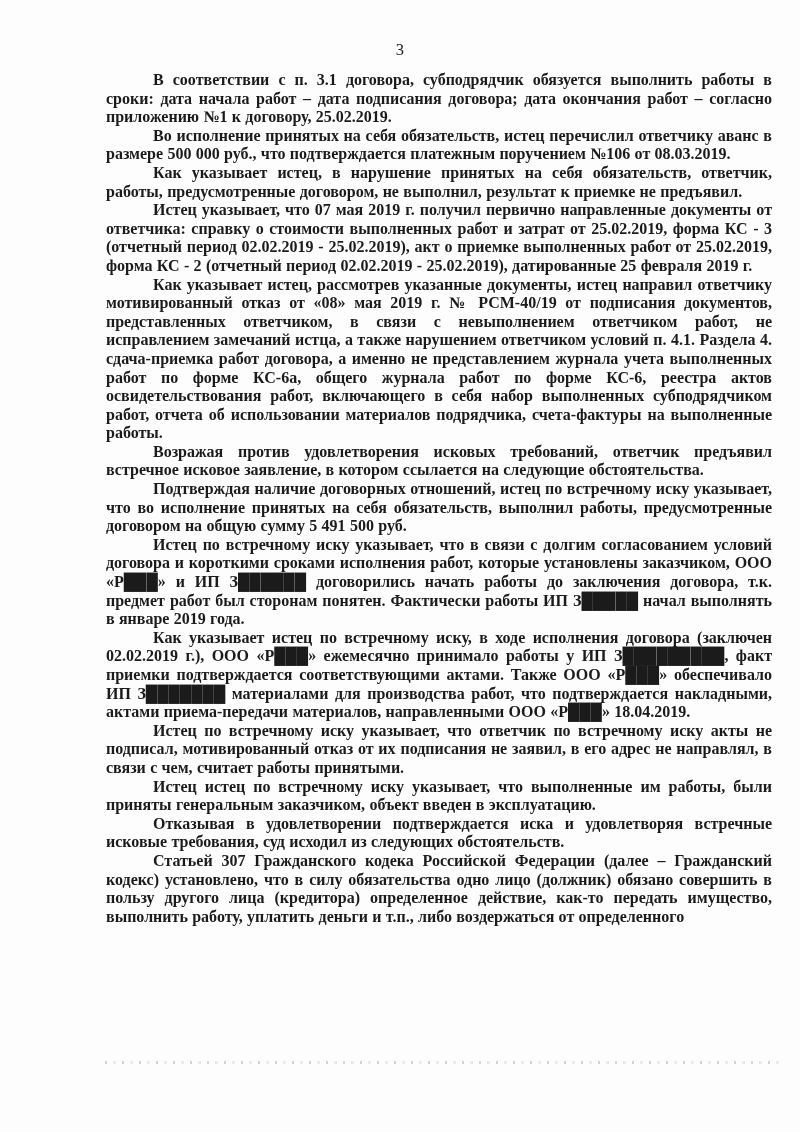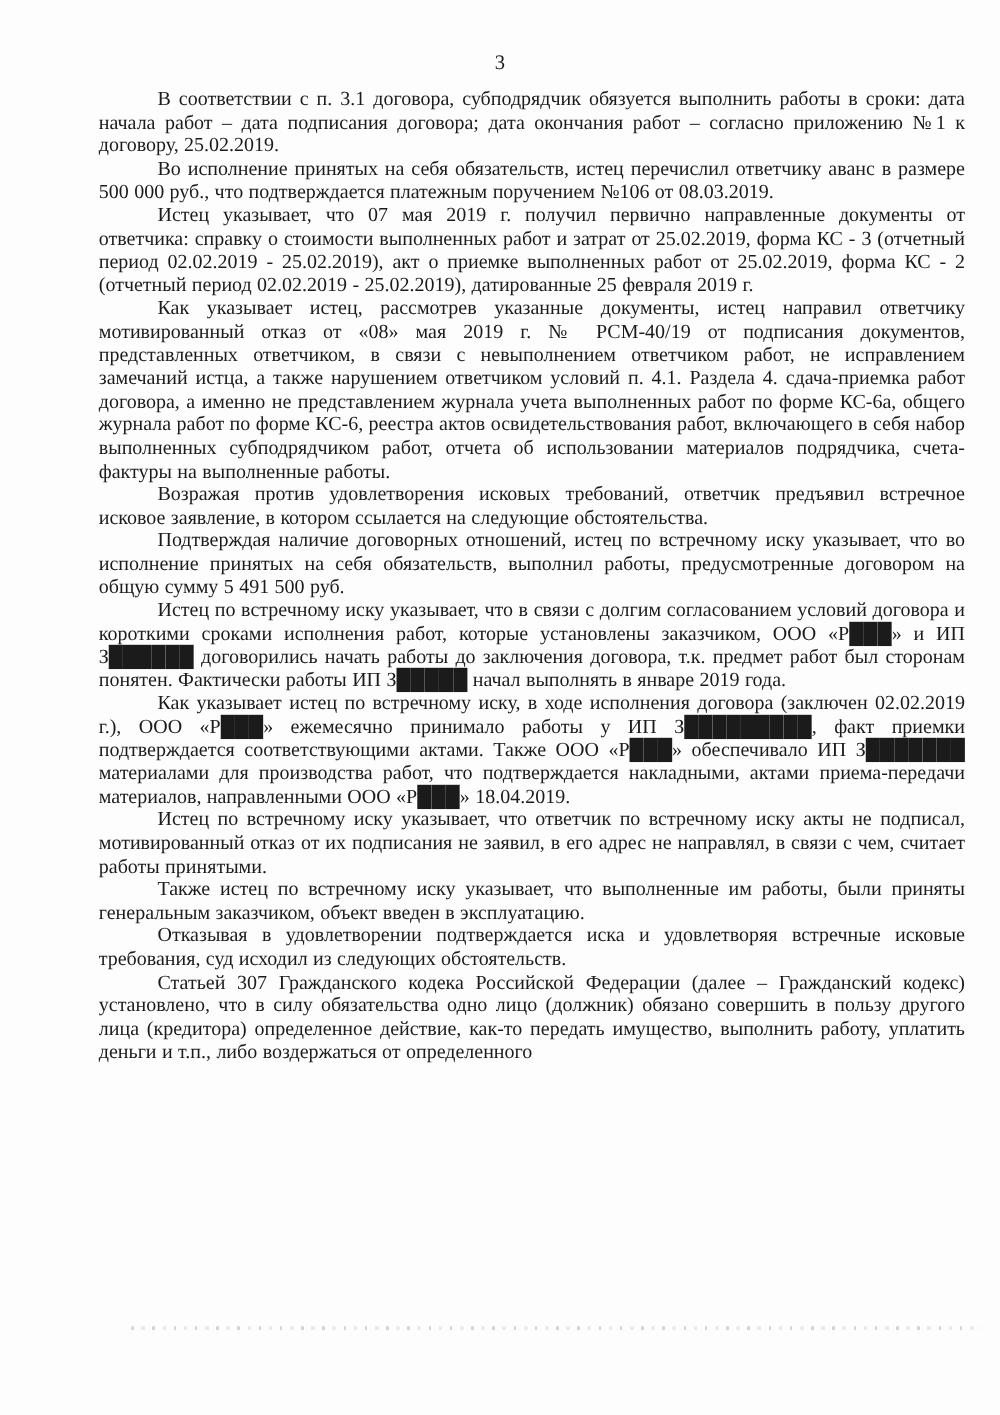--- a/index.html
+++ b/index.html
@@ -21,26 +21,27 @@
     top: 40px;
     left: 0;
     right: 0;
     text-align: center;
     font-size: 16.5px;
     letter-spacing: 0.3px;
   }
   .content {
     position: absolute;
     top: 71px;
-    left: 79px;
+    left: 106px;
     right: 28px;
     font-size: 16px;
     line-height: 18.6px;
     text-align: justify;
     text-rendering: optimizeLegibility;
+    font-weight: bold;
   }
   .content p {
     margin: 0;
     padding: 0;
     text-indent: 47px;
     word-spacing: 0.02em;
   }
   
   .artifact {
     position: absolute;
@@ -61,26 +62,27 @@
 </style>
 </head>
 <body>
 
 <div class="page">
   <div class="pagenum">3</div>
 
   <div class="content">
     <p>В соответствии с п. 3.1 договора, субподрядчик обязуется выполнить работы в сроки: дата начала работ – дата подписания договора; дата окончания работ – согласно приложению №1 к договору, 25.02.2019.</p>
     <p>Во исполнение принятых на себя обязательств, истец перечислил ответчику аванс в размере 500 000 руб., что подтверждается платежным поручением №106 от 08.03.2019.</p>
+    <p>Как указывает истец, в нарушение принятых на себя обязательств, ответчик, работы, предусмотренные договором, не выполнил, результат к приемке не предъявил.</p>
     <p>Истец указывает, что 07 мая 2019 г. получил первично направленные документы от ответчика: справку о стоимости выполненных работ и затрат от 25.02.2019, форма КС - 3 (отчетный период 02.02.2019 - 25.02.2019), акт о приемке выполненных работ от 25.02.2019, форма КС - 2 (отчетный период 02.02.2019 - 25.02.2019), датированные 25 февраля 2019 г.</p>
     <p>Как указывает истец, рассмотрев указанные документы, истец направил ответчику мотивированный отказ от «08» мая 2019 г. № РСМ-40/19 от подписания документов, представленных ответчиком, в связи с невыполнением ответчиком работ, не исправлением замечаний истца, а  также нарушением ответчиком условий п. 4.1. Раздела 4. сдача-приемка работ договора, а именно не представлением журнала учета выполненных работ по форме КС-6а, общего журнала работ по форме КС-6, реестра актов освидетельствования работ, включающего в себя набор выполненных субподрядчиком работ, отчета об использовании материалов подрядчика, счета-фактуры на выполненные работы.</p>
     <p>Возражая против удовлетворения исковых требований, ответчик предъявил встречное исковое заявление, в котором ссылается на следующие обстоятельства.</p>
     <p>Подтверждая наличие договорных отношений, истец по встречному иску указывает, что во исполнение принятых на себя обязательств, выполнил работы, предусмотренные договором на общую сумму 5 491 500 руб.</p>
     <p>Истец по встречному иску указывает, что в связи с долгим согласованием условий договора и короткими сроками исполнения работ, которые установлены заказчиком, ООО «Р███» и ИП З██████ договорились начать работы до заключения договора, т.к. предмет работ был сторонам понятен. Фактически работы ИП З█████ начал выполнять в январе 2019 года.</p>
     <p>Как указывает истец по встречному иску, в ходе исполнения договора (заключен 02.02.2019 г.), ООО «Р███» ежемесячно принимало работы у ИП З█████████, факт приемки подтверждается соответствующими актами. Также ООО «Р███» обеспечивало ИП З███████ материалами для производства работ, что подтверждается накладными, актами приема-передачи материалов, направленными ООО «Р███» 18.04.2019.</p>
     <p>Истец по встречному иску указывает, что ответчик по встречному иску акты не подписал, мотивированный отказ от их подписания не заявил, в его адрес не направлял, в связи с чем, считает работы принятыми.</p>
-    <p>Также истец по встречному иску указывает, что выполненные им работы, были приняты генеральным заказчиком, объект введен в эксплуатацию.</p>
+    <p>Истец истец по встречному иску указывает, что выполненные им работы, были приняты генеральным заказчиком, объект введен в эксплуатацию.</p>
     <p>Отказывая в удовлетворении подтверждается иска и удовлетворяя встречные исковые требования, суд исходил из следующих обстоятельств.</p>
     <p>Статьей 307 Гражданского кодека Российской Федерации (далее – Гражданский кодекс) установлено, что в силу обязательства одно лицо (должник) обязано совершить в пользу другого лица (кредитора) определенное действие, как-то передать имущество, выполнить работу, уплатить деньги и т.п., либо воздержаться от определенного</p>
   </div>
 
   <div class="artifact"></div>
 </div>
 
 </body></html>

